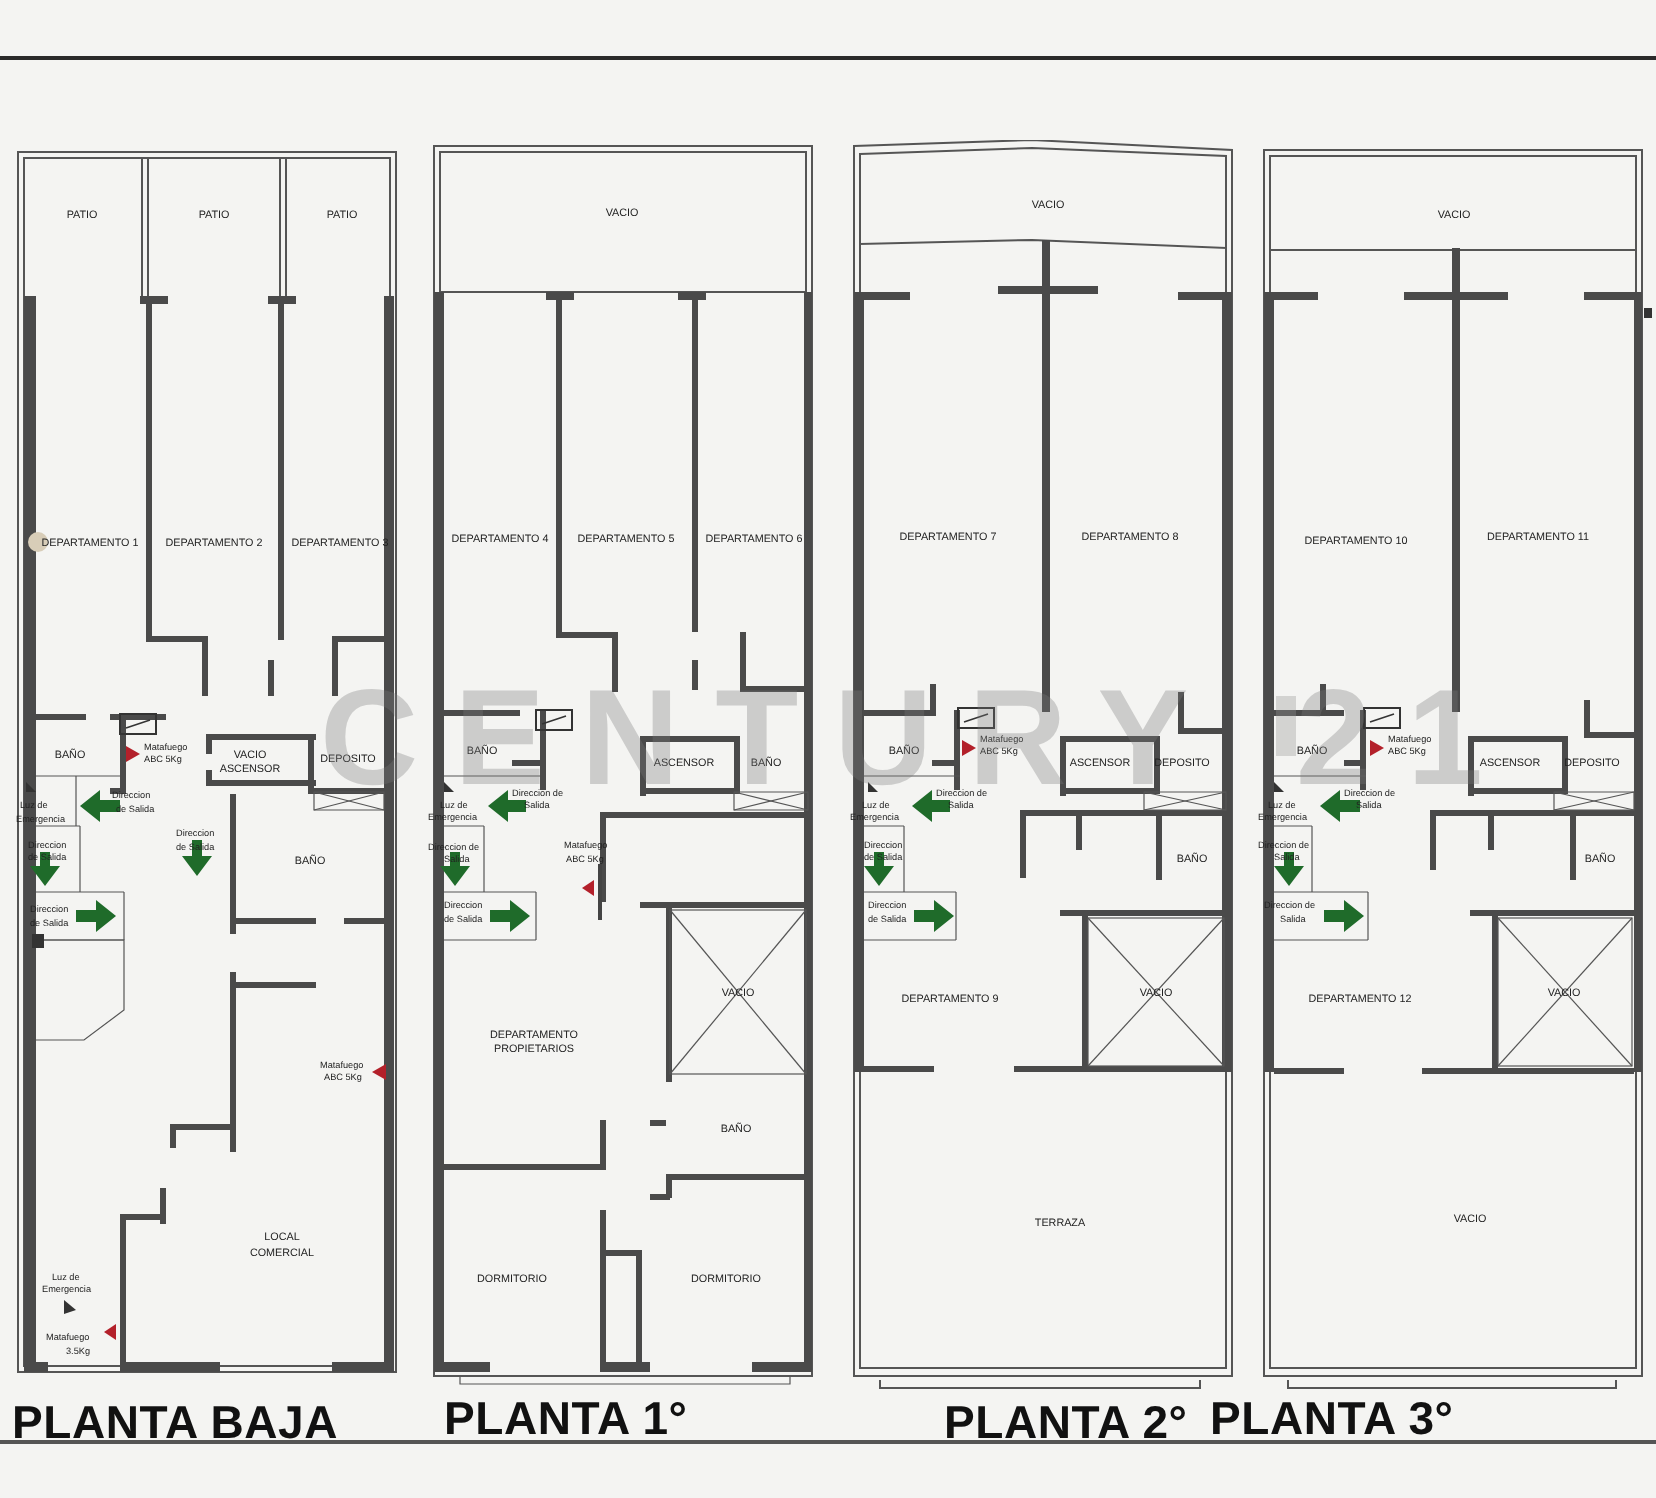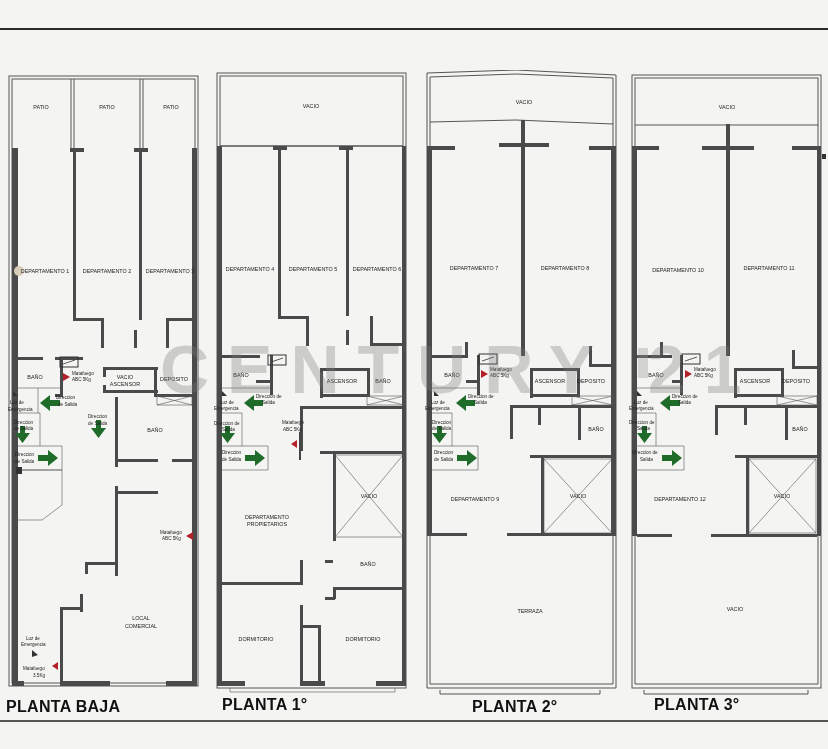--- a/index.html
+++ b/index.html
@@ -2,21 +2,21 @@
 <html><head>
 <meta charset="utf-8">
 <style>
   html, body { margin:0; padding:0; }
   body { width:828px; height:749px; background:#f4f4f2; position:relative; overflow:hidden; font-family:"Liberation Sans", sans-serif; }
   .sheet-line { position:absolute; left:0; top:28px; width:828px; height:2px; background:#2a2a2a; }
   .plan { position:absolute; }
   svg text { font-family:"Liberation Sans", sans-serif; fill:#222; }
   .lbl { font-size:5.4px; }
   .small { font-size:4.6px; }
-  .title { position:absolute; font-weight:bold; font-size:16px; color:#111; font-family:"Liberation Sans", sans-serif; letter-spacing:0.3px; }
+  .title { position:absolute; font-weight:bold; font-size:23px; color:#111; font-family:"Liberation Sans", sans-serif; letter-spacing:0.3px; }
   .footline { position:absolute; left:0; top:720px; width:828px; height:1.5px; background:#555; }
   .watermark { position:absolute; left:160px; top:330px; font-family:"Liberation Sans", sans-serif; font-weight:bold; font-size:68px; color:rgba(120,120,120,0.32); letter-spacing:18px; pointer-events:none; white-space:nowrap;text-align:center; }
   .right-mark { position:absolute; left:822px; top:154px; width:4px; height:5px; background:#333; }
 </style>
 </head>
 <body>
 
 <div class="sheet-line"></div>
 <div class="right-mark"></div>
 
@@ -383,16 +383,16 @@
   <text class="small" x="678" y="404">Salida</text>
   <text class="small" x="629" y="424">Direccion de</text>
   <text class="small" x="637" y="430">Salida</text>
   <text class="small" x="632" y="454">Direccion de</text>
   <text class="small" x="640" y="461">Salida</text>
 </svg>
 
 <div class="title" style="left:6px;top:698px;">PLANTA BAJA</div>
 <div class="title" style="left:222px;top:696px;">PLANTA 1°</div>
 <div class="title" style="left:432px;top:698px;margin-left:40px;">PLANTA 2°</div>
-<div class="title" style="left:654px;top:696px;">PLANTA 3°</div>
+<div class="title" style="left:605px;top:696px;">PLANTA 3°</div>
 <div class="footline"></div>
 
 <div class="watermark">CENTURY 21</div>
 
 </body></html>

